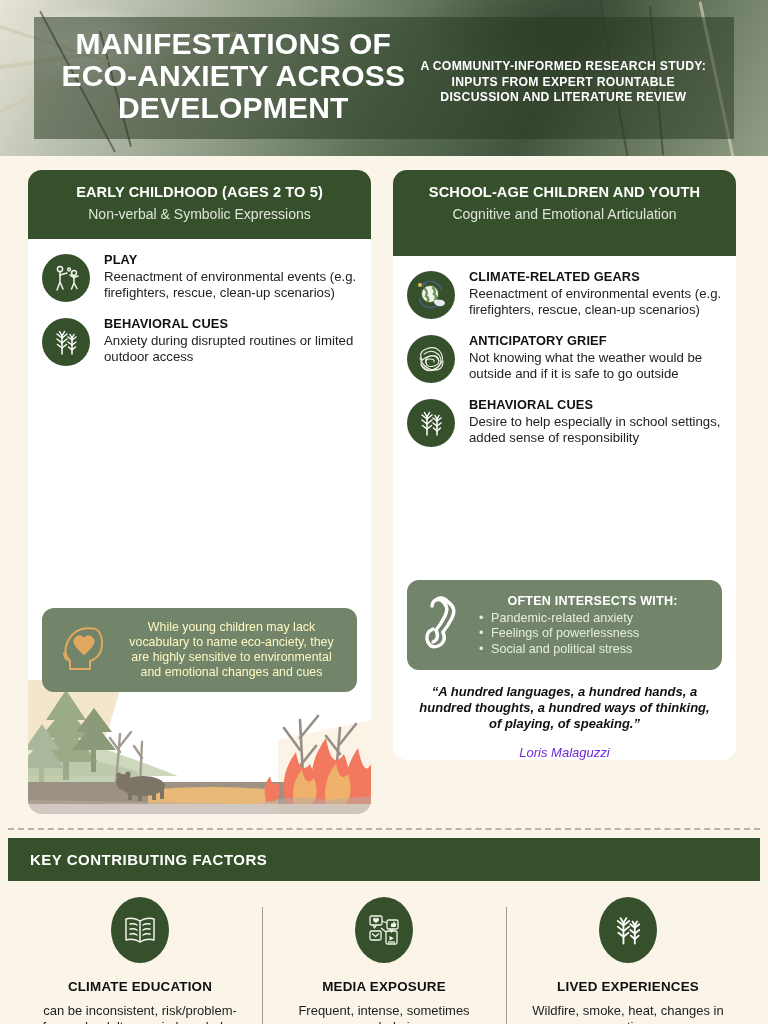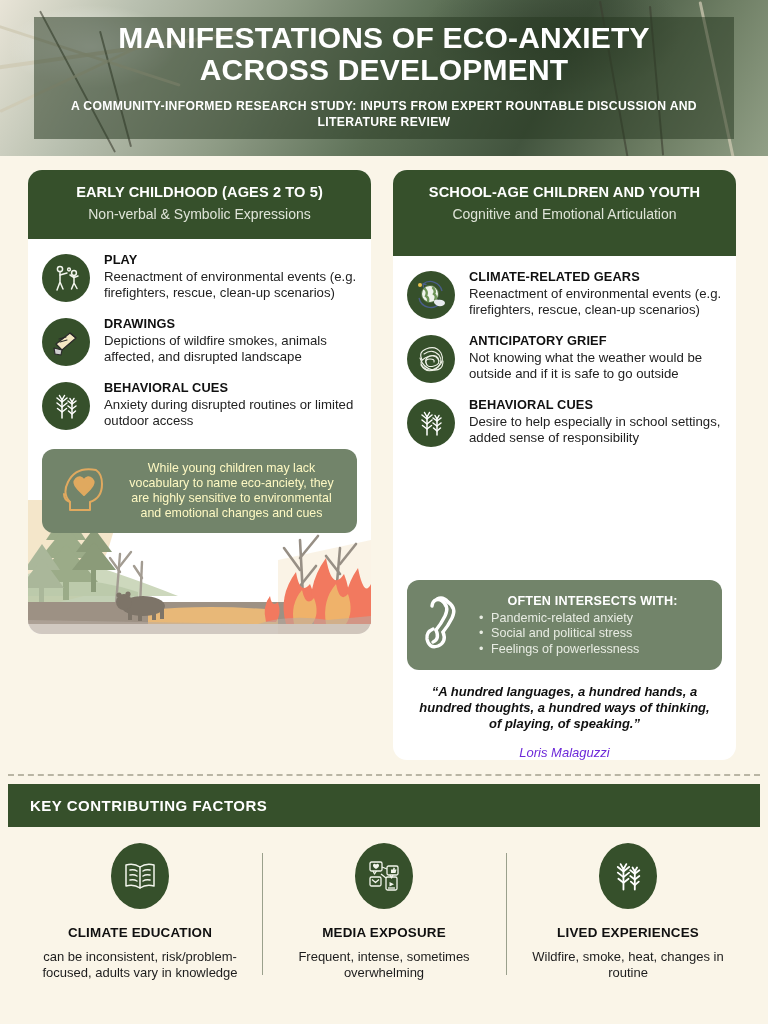--- a/index.html
+++ b/index.html
@@ -40,21 +40,20 @@
   .twig.dark { background: rgba(60,62,48,.6); }
 
   .header-overlay {
     position: absolute;
     left: 34px;
     top: 17px;
     width: 700px;
     height: 122px;
     background: rgba(38,56,32,.52);
     display: flex;
-    flex-direction: column;
     align-items: center;
     justify-content: center;
     padding: 6px 20px 10px;
   }
   .header-title {
     color: #ffffff;
     font-size: 30px;
     font-weight: 700;
     letter-spacing: .2px;
     line-height: 1.07;
@@ -276,21 +275,21 @@
   <div class="twig" style="left:700px;top:0px;width:160px;height:3px;transform:rotate(78deg);"></div>
 
   <div class="header-overlay">
     <div class="header-title">MANIFESTATIONS OF ECO-ANXIETY ACROSS DEVELOPMENT</div>
     <div class="header-sub">A COMMUNITY-INFORMED RESEARCH STUDY: INPUTS FROM EXPERT ROUNTABLE DISCUSSION AND LITERATURE REVIEW</div>
   </div>
 </div>
 
 <div class="columns">
 
-  <div class="card" style="height:464px;">
+  <div class="card" style="height:644px;">
     <div class="card-head">
       <div class="card-title">EARLY CHILDHOOD (AGES 2 TO 5)</div>
       <div class="card-subtitle">Non-verbal &amp; Symbolic Expressions</div>
     </div>
 
     <div class="scene">
       <svg width="343" height="134" viewBox="0 0 343 134" xmlns="http://www.w3.org/2000/svg">
         <rect x="0" y="0" width="343" height="134" fill="#ffffff"></rect>
         <path d="M0 0 L95 0 L80 50 L60 95 L0 110 Z" fill="#f3e3c4" opacity=".9"></path>
         <path d="M250 60 L343 40 L343 134 L250 134 Z" fill="#f6ead2" opacity=".55"></path>
@@ -374,34 +373,20 @@
             <path d="M24 13.5 L24 21 M24 21 L21.5 27 M24 21 L27 26.5"></path>
             <path d="M24 15.5 L20 13 M24 15.5 L28 14"></path>
           </svg>
         </div>
         <div class="item-text">
           <div class="item-title">PLAY</div>
           <div class="item-desc">Reenactment of environmental events (e.g. firefighters, rescue, clean-up scenarios)</div>
         </div>
       </div>
 
-      <div class="item">
-        <div class="ico">
-          <svg width="32" height="32" viewBox="0 0 32 32">
-            <path d="M6 18 L20 7 L26 12 L12 24 Z" fill="#f4e7c3" stroke="#2a2a2a" stroke-width="1.2" stroke-linejoin="round"></path>
-            <path d="M20 7 L26 12" stroke="#2a2a2a" stroke-width="1.2"></path>
-            <path d="M4 22 L12 24 L11 29 L5 28 Z" fill="#cfcfcf" stroke="#2a2a2a" stroke-width="1.2" stroke-linejoin="round"></path>
-            <path d="M9 13 L16 11 M10 16 L17 14" stroke="#2a2a2a" stroke-width="1.1" stroke-linecap="round"></path>
-          </svg>
-        </div>
-        <div class="item-text">
-          <div class="item-title">DRAWINGS</div>
-          <div class="item-desc">Depictions of wildfire smokes, animals affected, and disrupted landscape</div>
-        </div>
-      </div>
 
       <div class="item">
         <div class="ico">
           <svg width="30" height="30" viewBox="0 0 30 30" fill="none" stroke="#ffffff" stroke-width="1.5" stroke-linecap="round">
             <path d="M11 27 L11 9"></path>
             <path d="M11 11 L6 7 M11 11 L16 7 M11 16 L6 12 M11 16 L16 12 M11 21 L6.5 17.5 M11 21 L15.5 17.5"></path>
             <path d="M11 9 L8.5 4.5 M11 9 L13.5 4.5"></path>
             <path d="M21 27 L21 11"></path>
             <path d="M21 13 L17 10 M21 13 L25 10 M21 18 L17 15 M21 18 L25 15 M21 23 L17.5 20 M21 23 L24.5 20"></path>
             <path d="M21 11 L19 7.5 M21 11 L23 7.5"></path>
@@ -496,22 +481,22 @@
           <path d="M20 8 Q12 6 11 14"></path>
           <path d="M27 10 Q22 4 16 7"></path>
           <path d="M22 40 Q26 50 17 54 Q8 57 6 47 Q5 40 12 37"></path>
           <path d="M15 38 Q19 47 12 50"></path>
         </svg>
       </div>
       <div class="callout-list-wrap">
         <div class="callout-head">OFTEN INTERSECTS WITH:</div>
         <ul class="callout-list">
           <li>Pandemic-related anxiety</li>
+          <li>Feelings of powerlessness</li>
           <li>Social and political stress</li>
-          <li>Feelings of powerlessness</li>
         </ul>
       </div>
     </div>
 
     <div class="quote-block">
       <div class="quote-text">“A hundred languages, a hundred hands, a hundred thoughts, a hundred ways of thinking, of playing, of speaking.”</div>
       <div class="quote-author">Loris Malaguzzi</div>
     </div>
   </div>
 </div>

